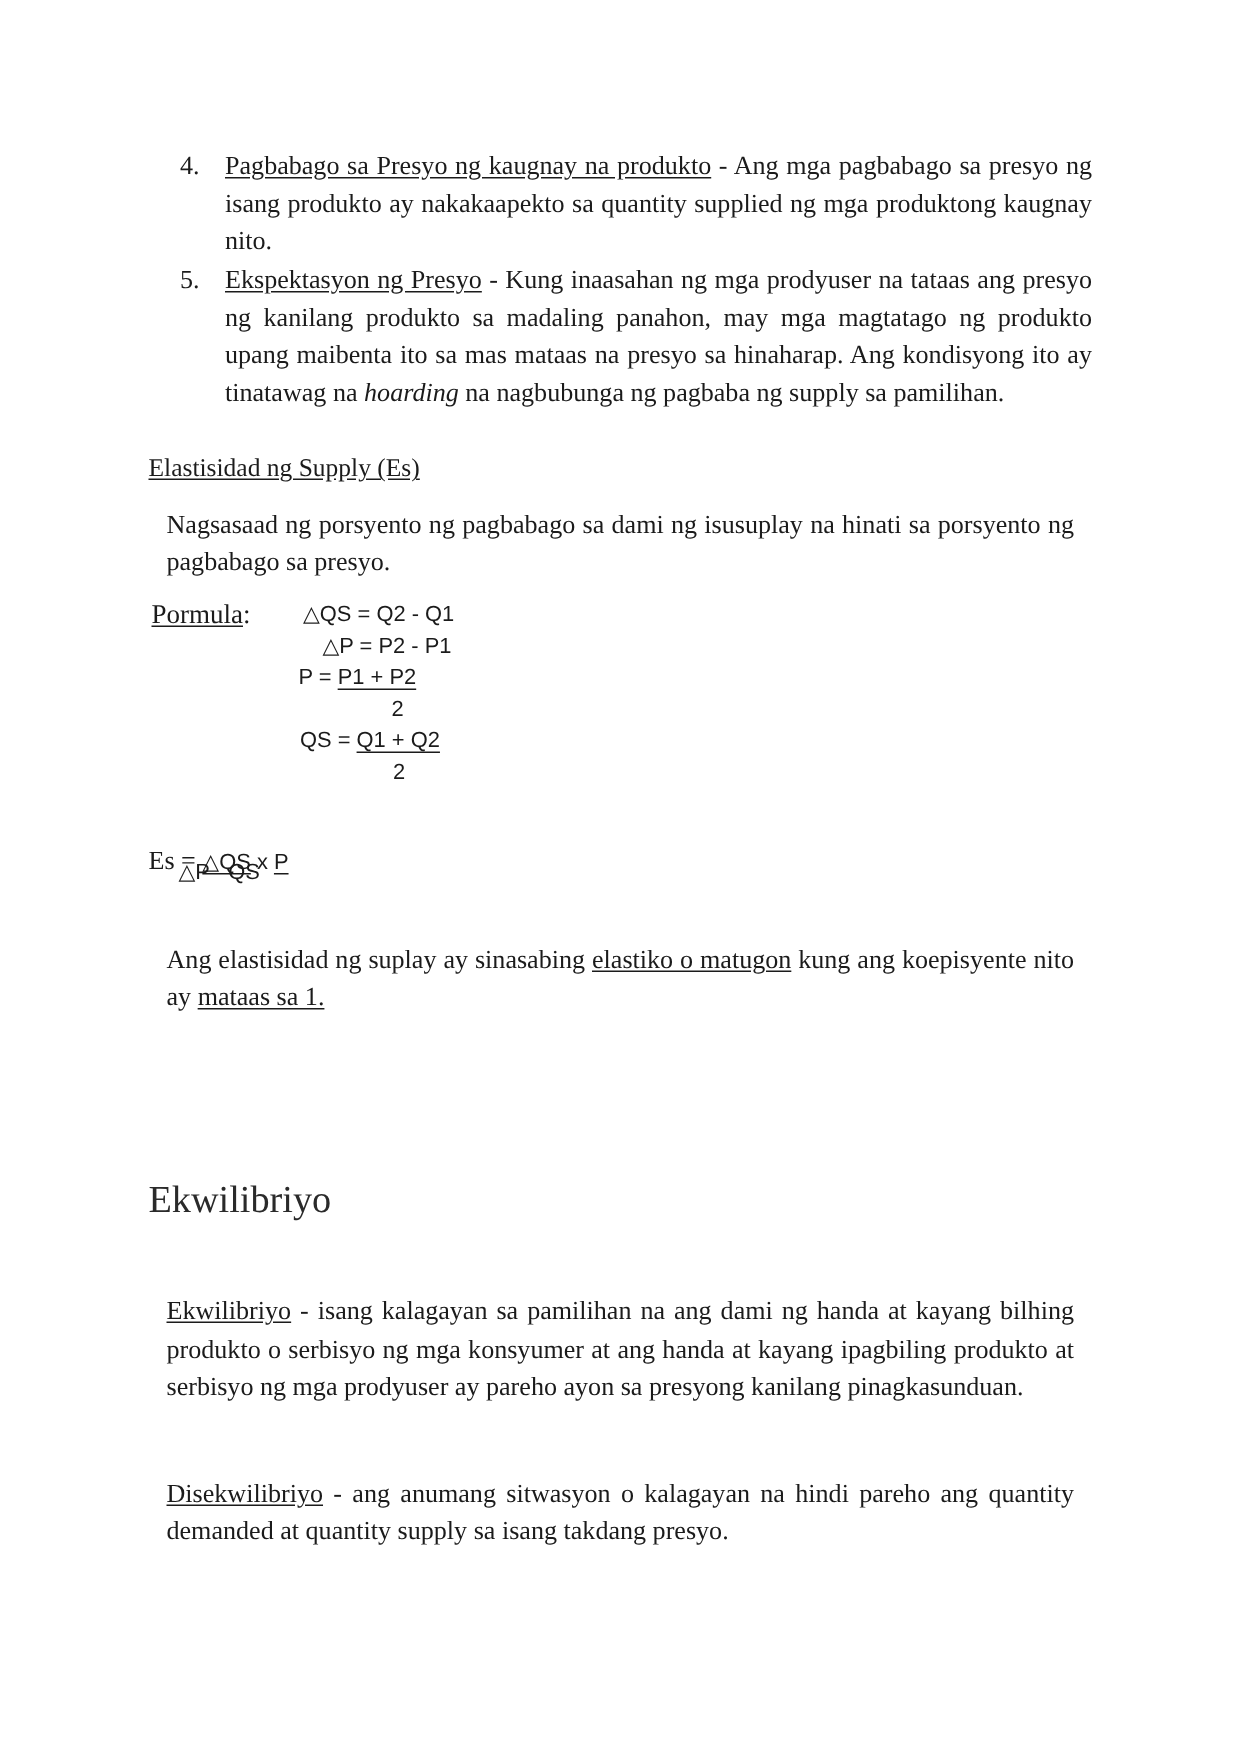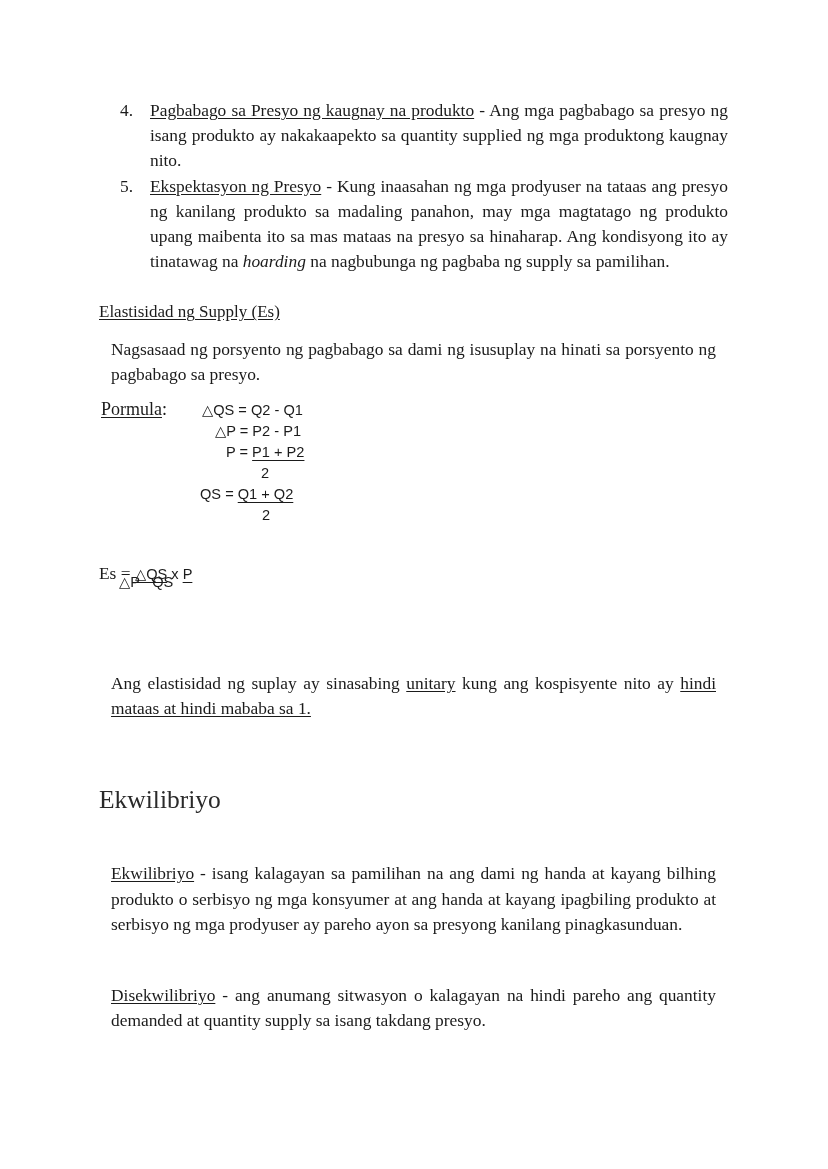--- a/index.html
+++ b/index.html
@@ -99,21 +99,21 @@
     font-family: Liberation Serif, serif;
     font-size: 18px;
     line-height: 20.6px;
   }
   .formula .lbl .u {
     text-decoration: underline;
     text-underline-offset: 2px;
   }
   .formula .f1 { position: absolute; left: 103px; top: 1px; white-space: pre; }
   .formula .f2 { position: absolute; left: 116px; top: 22px; white-space: pre; }
-  .formula .f3 { position: absolute; left: 127px; top: 43px; white-space: pre; }
+  .formula .f3 { position: absolute; left: 100px; top: 43px; white-space: pre; }
   .formula .f3 .frac-top { text-decoration: underline; text-underline-offset: 2.5px; }
   .formula .f3d { position: absolute; left: 162px; top: 64px; white-space: pre; }
   .formula .f4 { position: absolute; left: 101px; top: 85px; white-space: pre; }
   .formula .f4 .frac-top { text-decoration: underline; text-underline-offset: 2.5px; }
   .formula .f4d { position: absolute; left: 163px; top: 106px; white-space: pre; }
 
   .esline {
     position: relative;
     font-family: "Liberation Sans", "DejaVu Sans", sans-serif;
     font-size: 14.6px;
@@ -181,27 +181,27 @@
       <span class="f4d">2</span>
     </div>
 
     <div class="esline">
       <span class="es-num"><span class="es-lead">Es = </span><span class="frac-top">△QS</span><span> x </span><span class="frac-top">P</span></span>
       <span class="es-den"><span>△P</span><span>&nbsp;&nbsp;&nbsp;</span><span>QS</span></span>
     </div>
 
     <div class="gap-md"></div>
 
-
-    <div class="gap-md"></div>
-
-
-    <div class="gap-md"></div>
-
-    <p class="para"><span> Ang elastisidad ng suplay ay sinasabing </span><u class="plain">unitary</u><span> kung ang kospisyente nito ay </span><u class="plain">hindi mataas at hindi mababa sa 1.</u></p>
+    <p class="para"><span>Ang elastisidad ng suplay ay sinasabing </span><u class="plain">elastiko o matugon</u><span> kung ang koepisyente nito ay </span><u class="plain">mataas sa 1.</u></p>
+
+    <div class="gap-md"></div>
+
+
+    <div class="gap-md"></div>
+
 
     <div style="height:52px"></div>
 
     <h1 class="bighead">Ekwilibriyo</h1>
 
     <div style="height:34px"></div>
 
     <p class="para"><u class="plain">Ekwilibriyo</u><span> - </span><span>isang kalagayan sa pamilihan na ang dami ng handa at kayang bilhing produkto o serbisyo ng mga konsyumer at ang handa at kayang ipagbiling produkto at serbisyo ng mga prodyuser ay pareho ayon sa presyong kanilang pinagkasunduan.</span></p>
 
     <div class="gap-md"></div>

